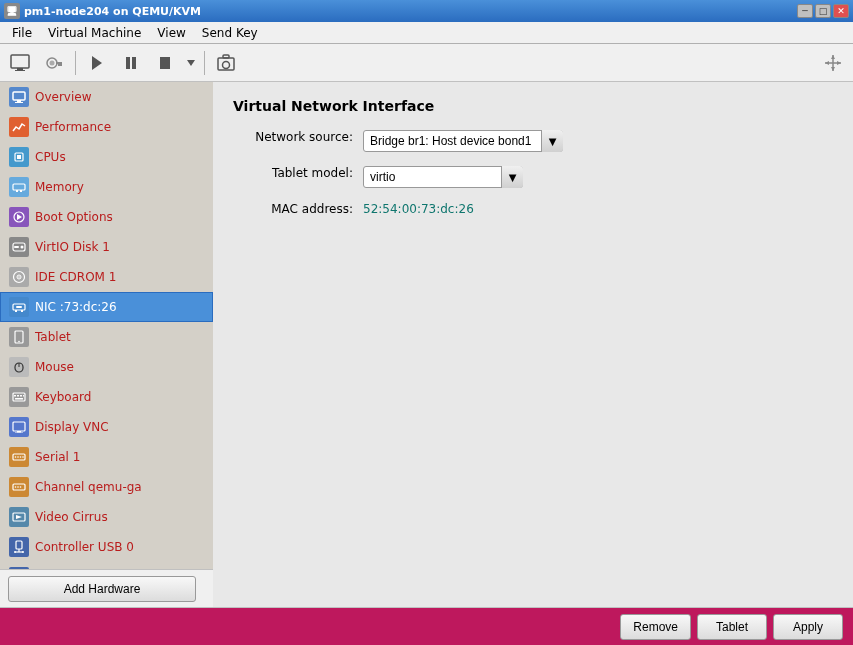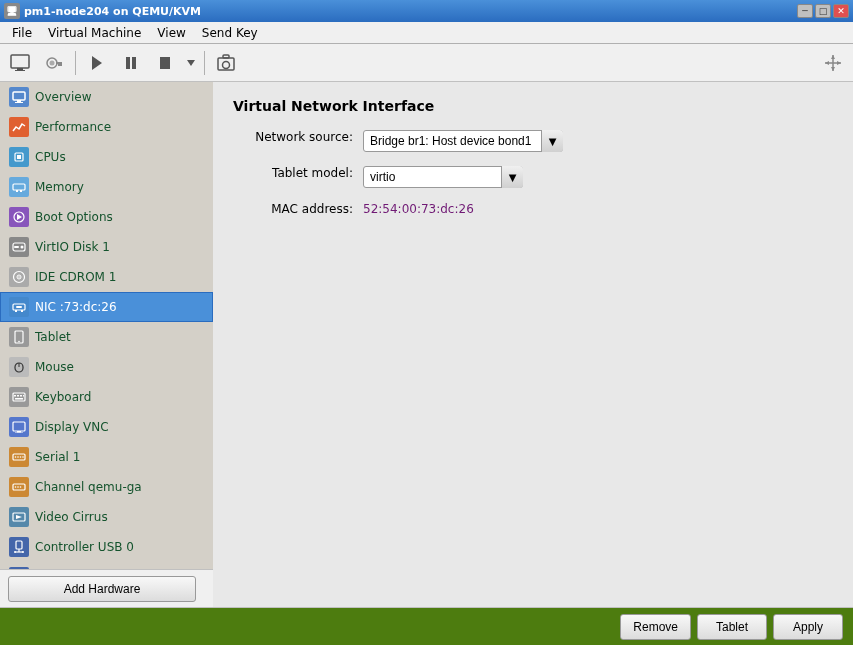--- a/index.html
+++ b/index.html
@@ -98,21 +98,21 @@
     .main-area {
       display: flex;
       height: calc(645px - 22px - 22px - 38px - 38px);
     }
     .sidebar-item {
       display: flex;
       align-items: center;
       padding: 4px 8px;
       cursor: pointer;
       font-size: 12px;
-      color: #14532d;
+      color: #b91c1c;
       border: 1px solid transparent;
       min-height: 26px;
     }
     .sidebar-item.active {
       background: #4a90d9;
       color: white;
       border-color: #2a6cbf;
     }
     .sidebar-icon {
       width: 20px; height: 20px;
@@ -210,27 +210,27 @@
       border-left: 1px solid #999;
       border-radius: 0 3px 3px 0;
       display: flex;
       align-items: center;
       justify-content: center;
       pointer-events: none;
       font-size: 10px;
     }
     .mac-address-value {
       font-size: 12px;
-      color: #701a75;
+      color: #0f766e;
     }
 
     
     .bottom-bar {
       height: 38px;
-      background: #4d7c0f;
+      background: #be185d;
       border-top: 1px solid #c0c0c0;
       display: flex;
       align-items: center;
       justify-content: flex-end;
       padding: 0 10px;
       gap: 6px;
     }
     .action-btn {
       height: 26px;
       min-width: 70px;

